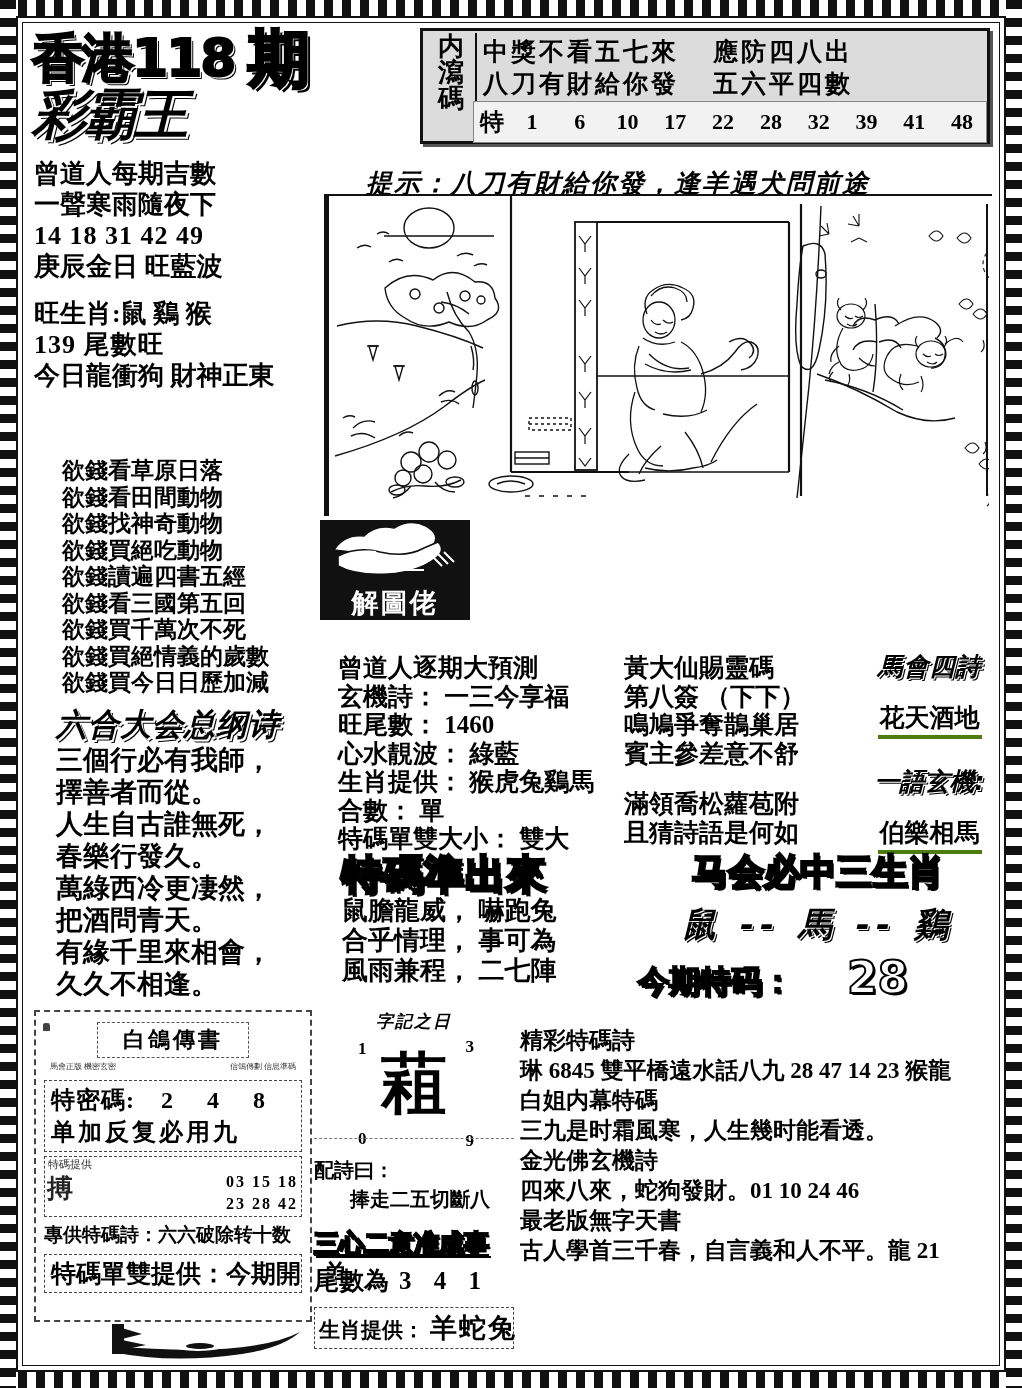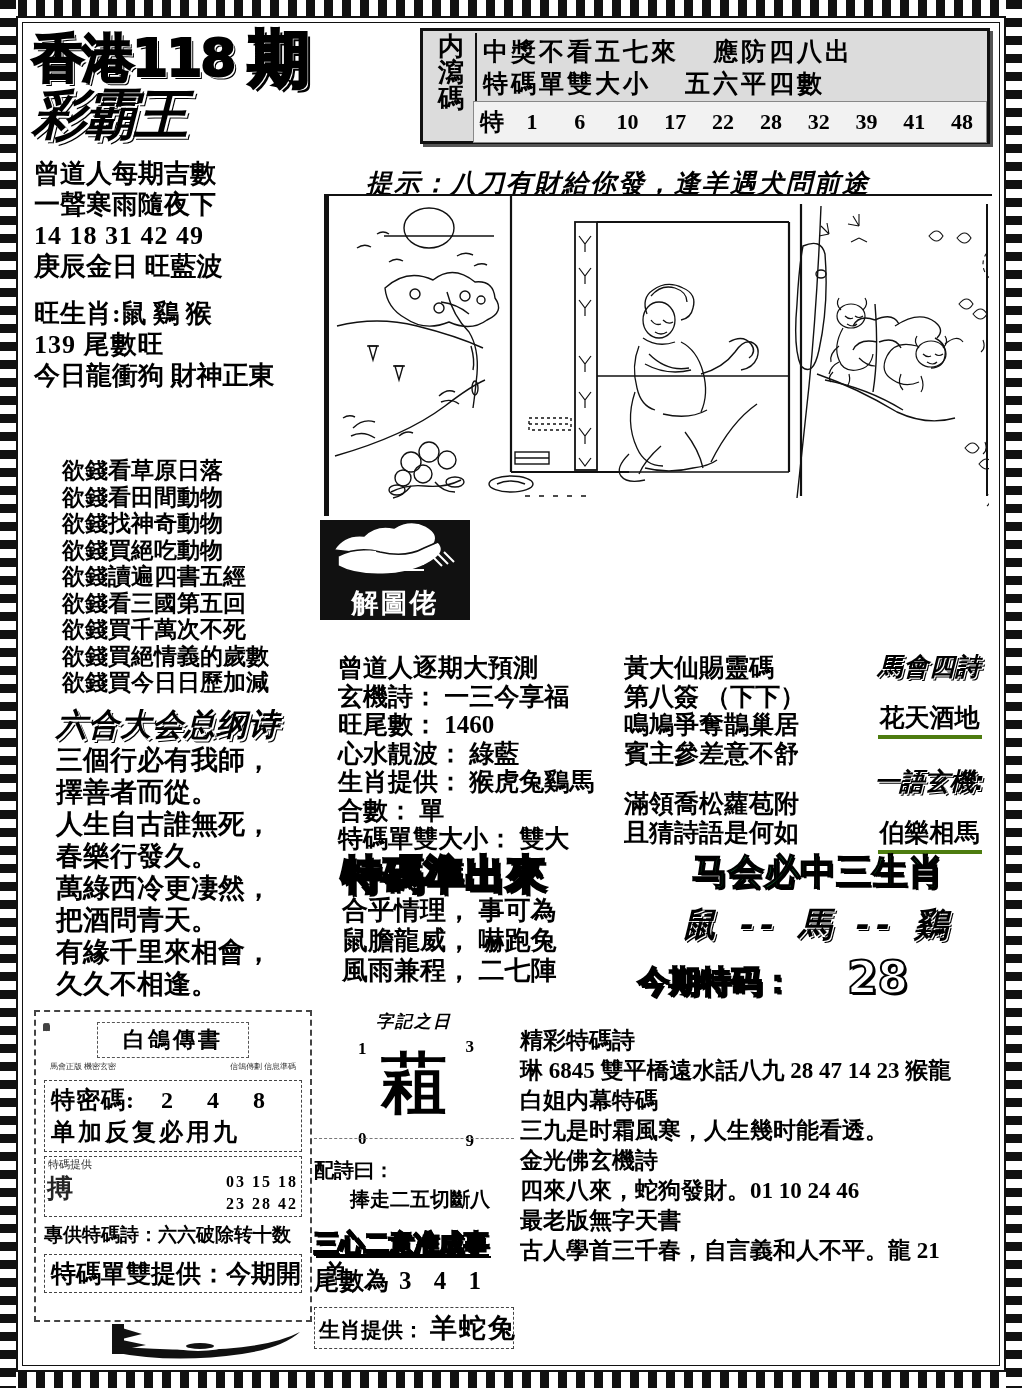--- a/index.html
+++ b/index.html
@@ -117,21 +117,21 @@
 
   
   #tema{position:absolute;left:316px;top:826px;}
   #tema .hd{font-size:40px;font-weight:bold;letter-spacing:1px;line-height:44px;
     font-family:"DejaVu Sans","Liberation Sans",sans-serif;
     color:#fff;-webkit-text-stroke:3px #000;
     text-shadow:3px 3px 0 #000;}
   #tema .l{font-size:26px;font-weight:bold;line-height:30px;white-space:nowrap;}
 
   #sanzx{position:absolute;left:612px;top:826px;width:360px;text-align:center;}
-  #sanzx .hd{font-size:36px;font-weight:normal;letter-spacing:0px;line-height:40px;
+  #sanzx .hd{font-size:36px;font-weight:bold;letter-spacing:0px;line-height:40px;
     font-family:"DejaVu Sans","Liberation Sans",sans-serif;
     color:#15803d;-webkit-text-stroke:2.5px #000;text-shadow:2px 2px 0 #000;}
   #sanzx .zx{font-size:34px;font-weight:bold;font-style:italic;letter-spacing:6px;
     margin-top:10px;font-family:"DejaVu Sans","Liberation Sans",sans-serif;
     text-shadow:1px 1px 0 #fff,2px 2px 0 #000;}
   #sanzx .row{display:flex;align-items:flex-end;justify-content:flex-start;margin-top:4px;}
   #sanzx .lbl{font-size:31px;font-weight:bold;
     font-family:Liberation Sans, sans-serif;
     color:#15803d;-webkit-text-stroke:2px #000;text-shadow:2px 2px 0 #000;text-align:right;}
   #sanzx .big{font-size:44px;font-weight:bold;margin-left:54px;
@@ -224,21 +224,21 @@
       <div class="mast-qi">期</div>
       <div class="mast-line2">彩霸王</div>
     </div>
 
     <div id="banner">
       <div class="vlabel">内瀉碼</div>
       <div class="brow r1">
         <span>中獎不看五七來</span><span class="gap"></span><span>應防四八出</span>
       </div>
       <div class="brow r2">
-        <span>特碼單雙大小</span><span class="gap"></span><span>五六平四數</span>
+        <span>八刀有財給你發</span><span class="gap"></span><span>五六平四數</span>
       </div>
       <div class="numstrip">
         <span class="te">特</span>
         <span class="ball">1</span>
         <span class="ball">6</span>
         <span class="ball">10</span>
         <span class="ball">17</span>
         <span class="ball">22</span>
         <span class="ball">28</span>
         <span class="ball">32</span>
@@ -484,22 +484,22 @@
     <div id="mahui">
       <div class="hdr">馬會四詩</div>
       <div><span class="val">花天酒地</span></div>
       <div class="sp"></div>
       <div class="hdr2">一語玄機:</div>
       <div><span class="val">伯樂相馬</span></div>
     </div>
 
     <div id="tema">
       <div class="hd">特碼準出來</div>
+      <div class="l">鼠膽龍威，  嚇跑兔</div>
       <div class="l">合乎情理，  事可為</div>
-      <div class="l">鼠膽龍威，  嚇跑兔</div>
       <div class="l">風雨兼程，  二七陣</div>
     </div>
 
     <div id="sanzx">
       <div class="hd">马会必中三生肖</div>
       <div class="zx">鼠 -- 馬 -- 鷄</div>
       <div class="row">
         <span class="lbl">今期特码：</span>
         <span class="big">28</span>
       </div>

